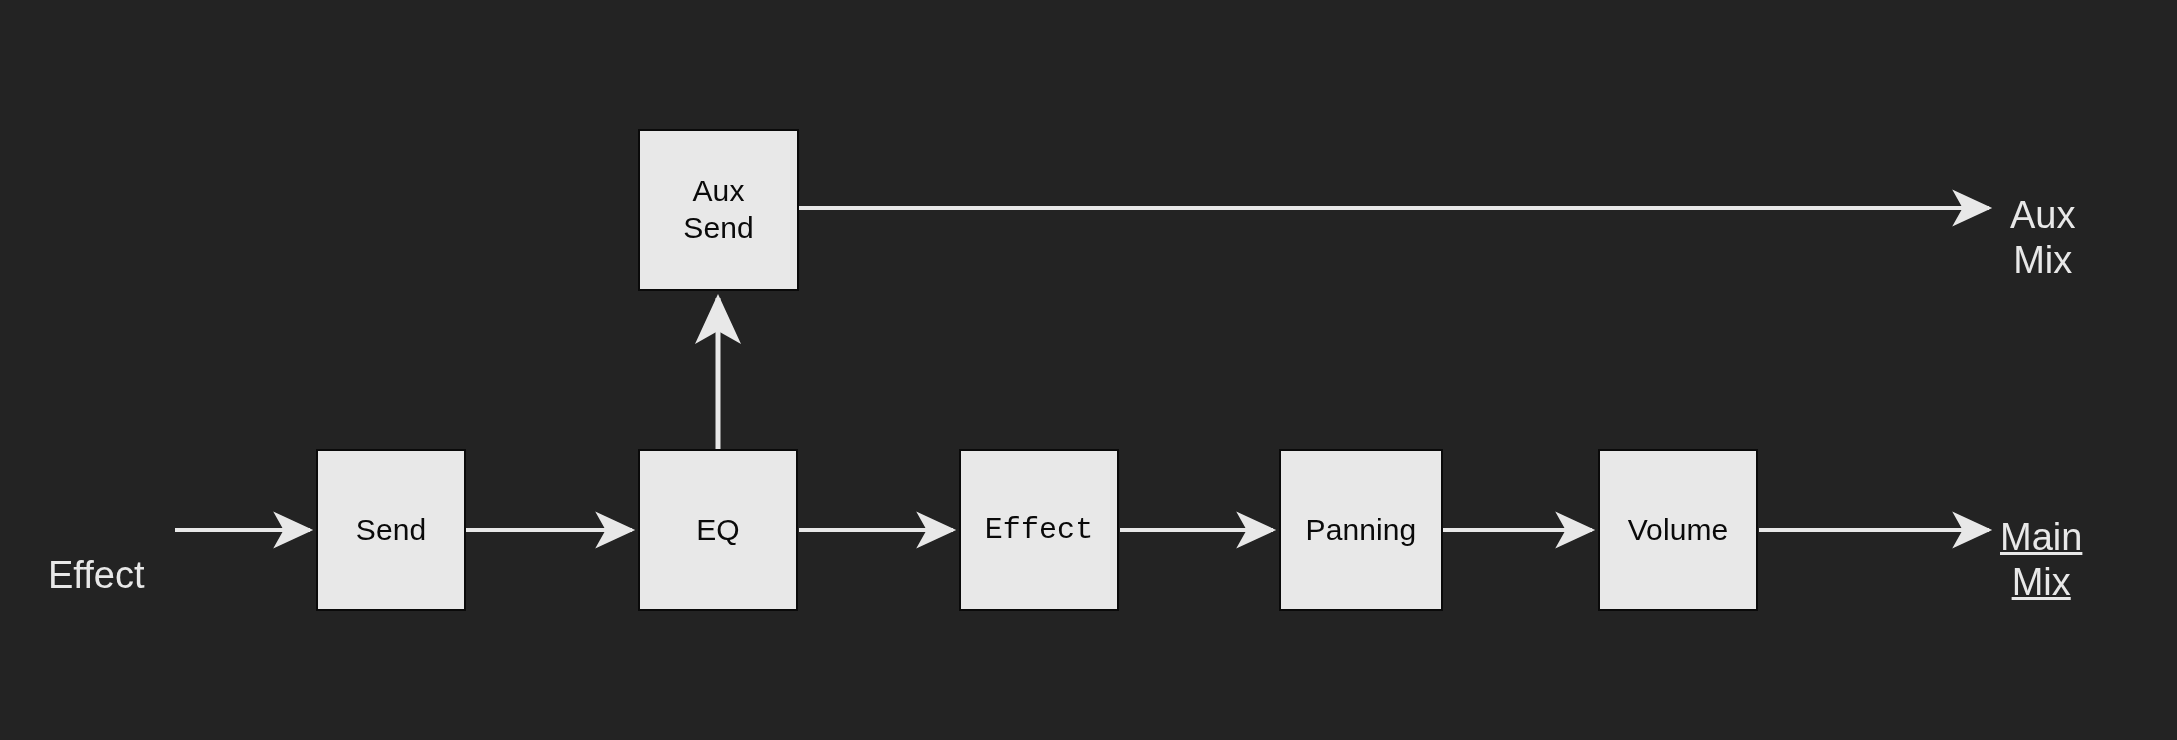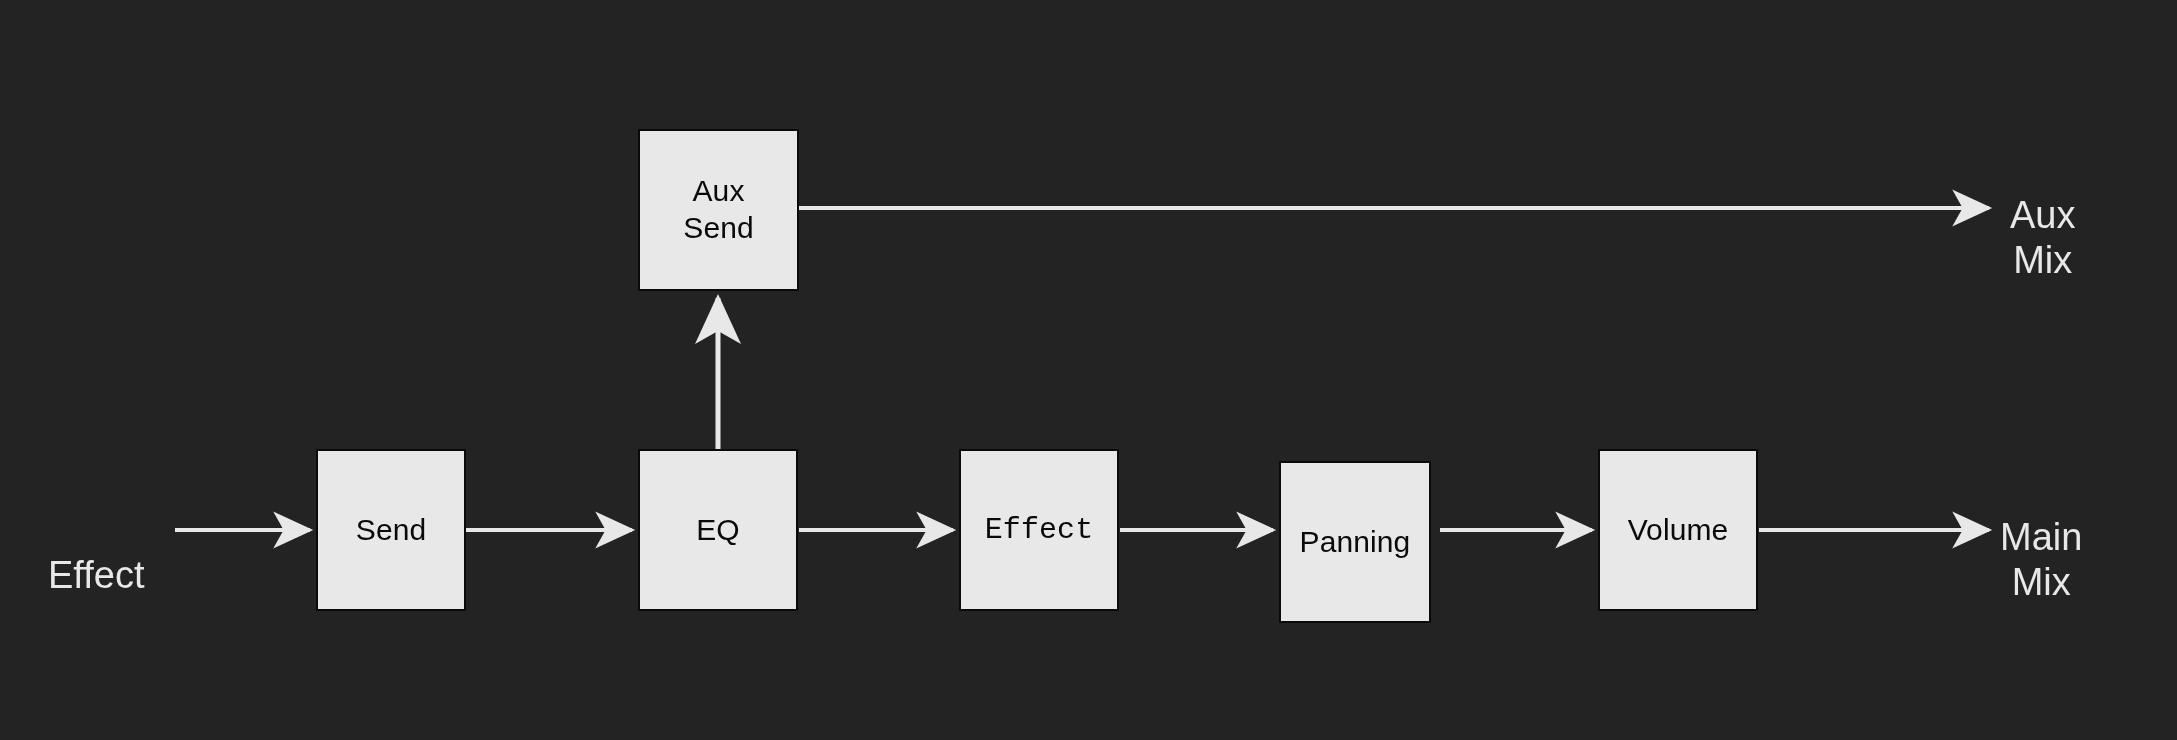--- a/index.html
+++ b/index.html
@@ -97,21 +97,21 @@
   </div>
 
   <div class="node" style="left:638px; top:449px; width:160px; height:162px;">
     <span class="node-label">EQ</span>
   </div>
 
   <div class="node" style="left:959px; top:449px; width:160px; height:162px;font-family:Liberation Mono, monospace;">
     <span class="node-label">Effect</span>
   </div>
 
-  <div class="node" style="left:1279px; top:449px; width:152px; height:162px;margin-top:12px;">
+  <div class="node" style="left:1279px; top:449px; width:164px; height:162px;">
     <span class="node-label">Panning</span>
   </div>
 
   <div class="node" style="left:1598px; top:449px; width:160px; height:162px;">
     <span class="node-label">Volume</span>
   </div>
 
   <div class="node" style="left:638px; top:129px; width:161px; height:162px;">
     <span class="node-label">Aux
 Send</span>
@@ -119,18 +119,18 @@
 
   <div class="endlabel left-align" style="left:48px; top:508px;">
     <span>Effect</span>
   </div>
 
   <div class="endlabel" style="left:2010px; top:148px;">
     <span>Aux
 Mix</span>
   </div>
 
-  <div class="endlabel" style="left:2000px; top:470px;">
+  <div class="endlabel" style="left:2000px; top:470px;text-decoration:underline;">
     <span>Main
 Mix</span>
   </div>
 
 </div>
 
 </body></html>

